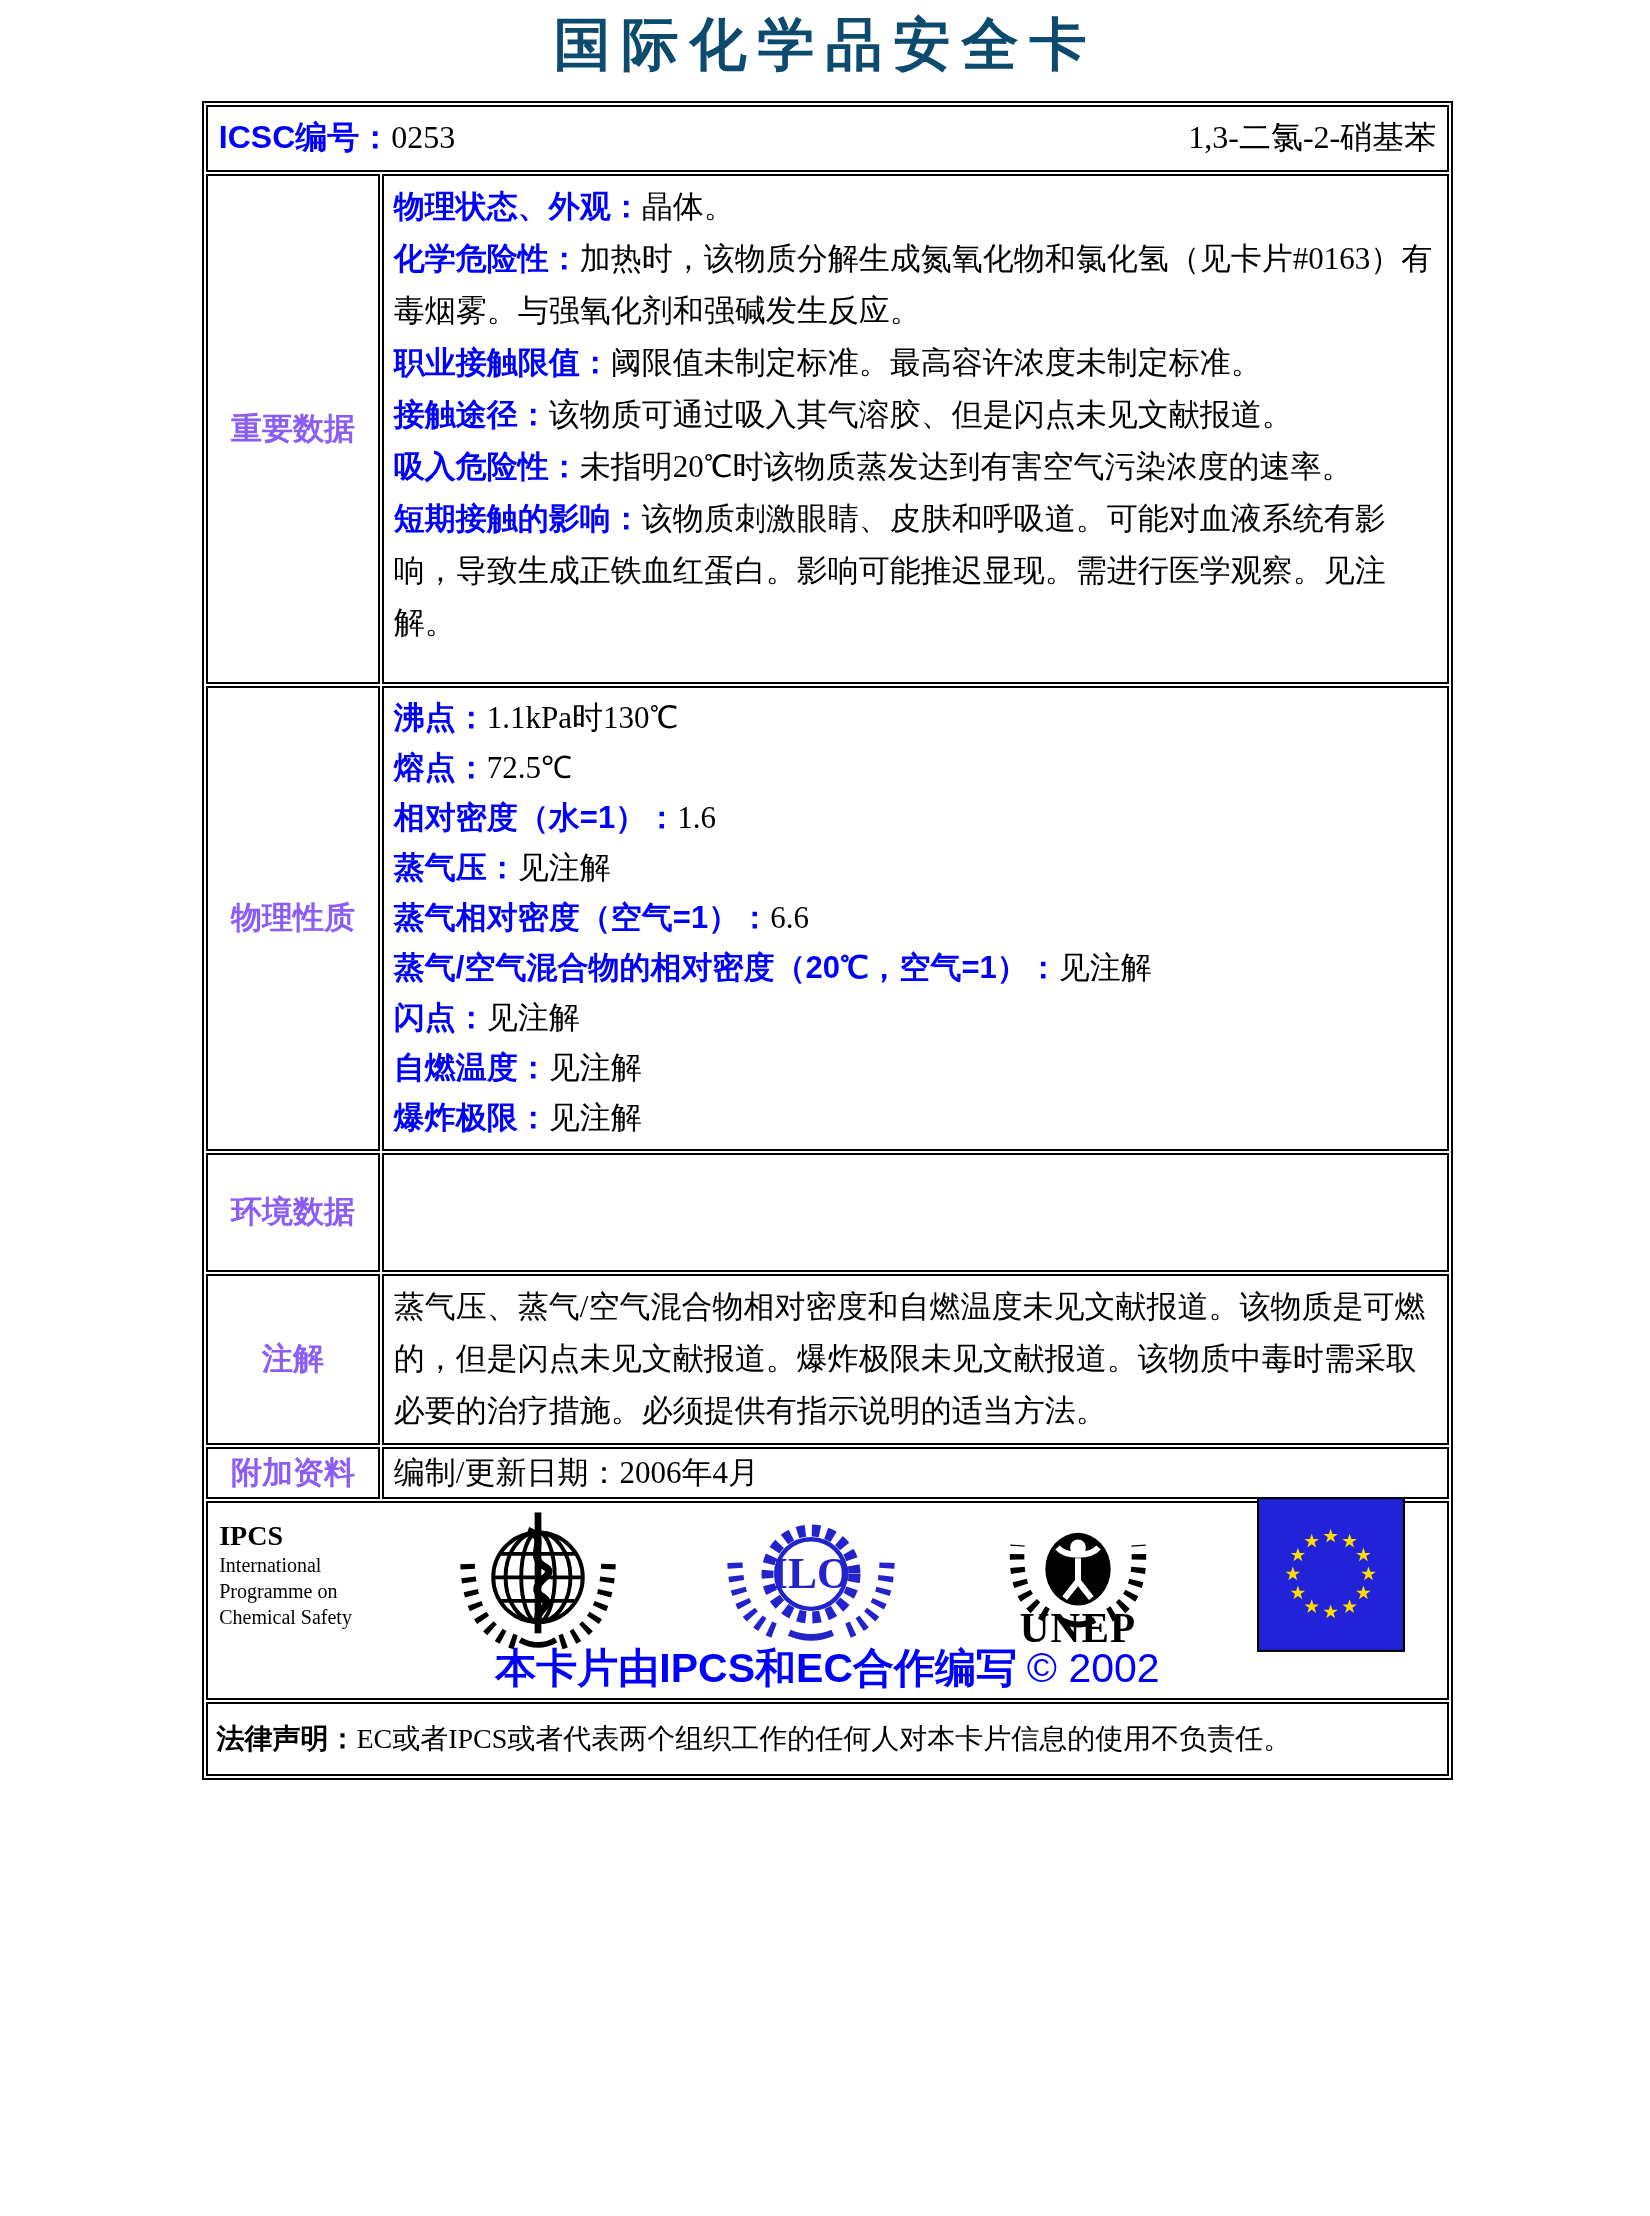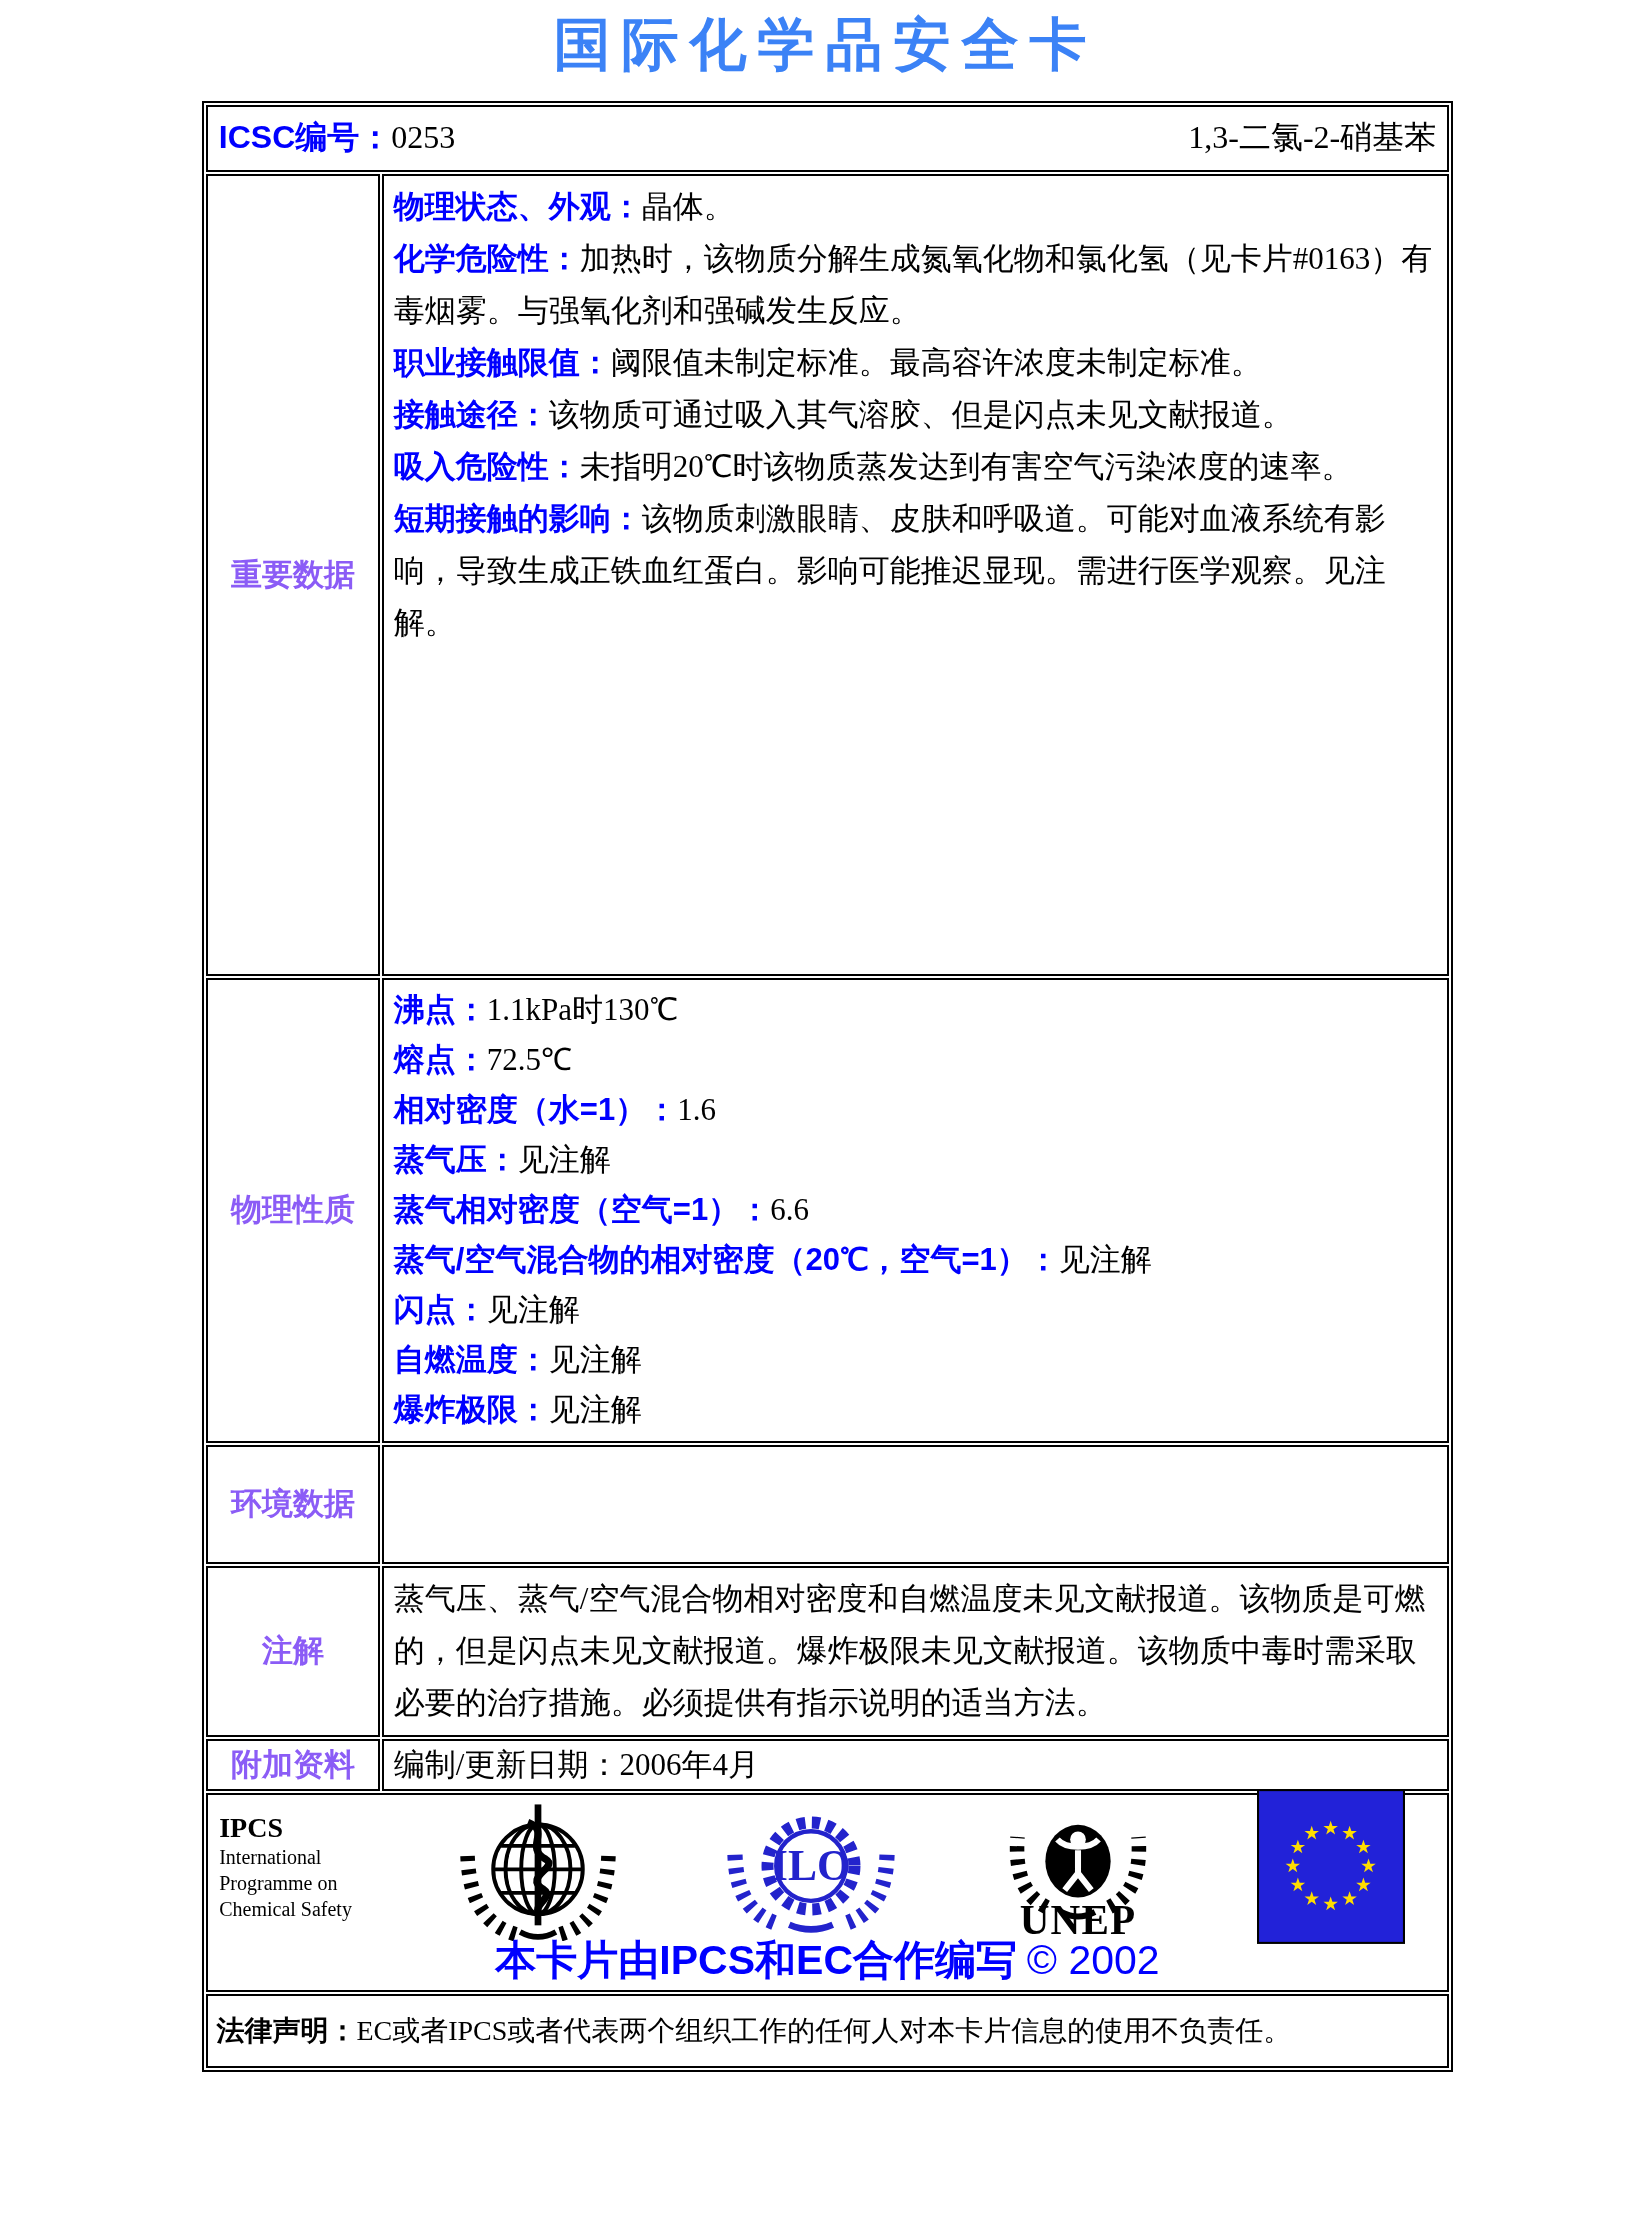--- a/index.html
+++ b/index.html
@@ -1,37 +1,37 @@
 <!DOCTYPE html>
 <html style="font-size:11px"><head>
 <meta charset="utf-8">
 <style>
   html,body{margin:0;padding:0;background:#ffffff;}
   body{width:1651px;height:2216px;position:relative;font-family:"Liberation Serif",serif;color:#000;}
   .page-title{
-    margin:7px 0 16.7px 0;text-align:center;color:#3b82f6;
+    margin:7px 0 16.7px 0;text-align:center;color:#0c4a6e;
     font-family:"Liberation Sans",sans-serif;font-weight:bold;
     font-size:57px;letter-spacing:11px;
   }
   table.card{
     margin-left:202px;width:1251px;table-layout:fixed;
     border:2.8px solid #000;border-collapse:separate;border-spacing:2.8px;background:#fff;
   }
   col.c1{width:174px;}
   td{border:2.1px solid #000;background:#fff;box-sizing:border-box;}
   .head-cell{height:67px;vertical-align:middle;}
   .head-flex{display:flex;justify-content:space-between;align-items:center;padding:0 9.8px;font-size:32px;gap:36px;}
   .blue-label{color:#0000ff;font-family:"Liberation Sans",sans-serif;font-weight:600;}
   .row-label{
     text-align:center;vertical-align:middle;color:#8b5cf6;
     font-family:"Liberation Sans",sans-serif;font-weight:600;font-size:31px;
   }
   .content{vertical-align:top;padding:5.6px 9.8px;font-size:31px;line-height:52px;}
   .content p{margin:0;}
-  .r-important .content{height:802px;}
+  .r-important .content{height:510px;}
   .r-phys .content{height:450px;line-height:50px;}
   .r-env .content{height:119px;}
   .r-notes .content{height:155px;}
   .r-add .content{height:52px;vertical-align:middle;line-height:36px;}
   .pline{white-space:normal;}
   .r-logos td{height:190px;vertical-align:middle;padding:2.8px 7px;}
   .logos-flex{display:flex;align-items:center;justify-content:space-between;padding:0 35px 0 4.2px;height:139px;}
   .ipcs-block{font-family:Liberation Serif, serif;color:#000;}
   .ipcs-title{font-size:28px;font-weight:bold;margin:0;}
   .ipcs-line{font-size:20px;line-height:26px;margin:0;}

